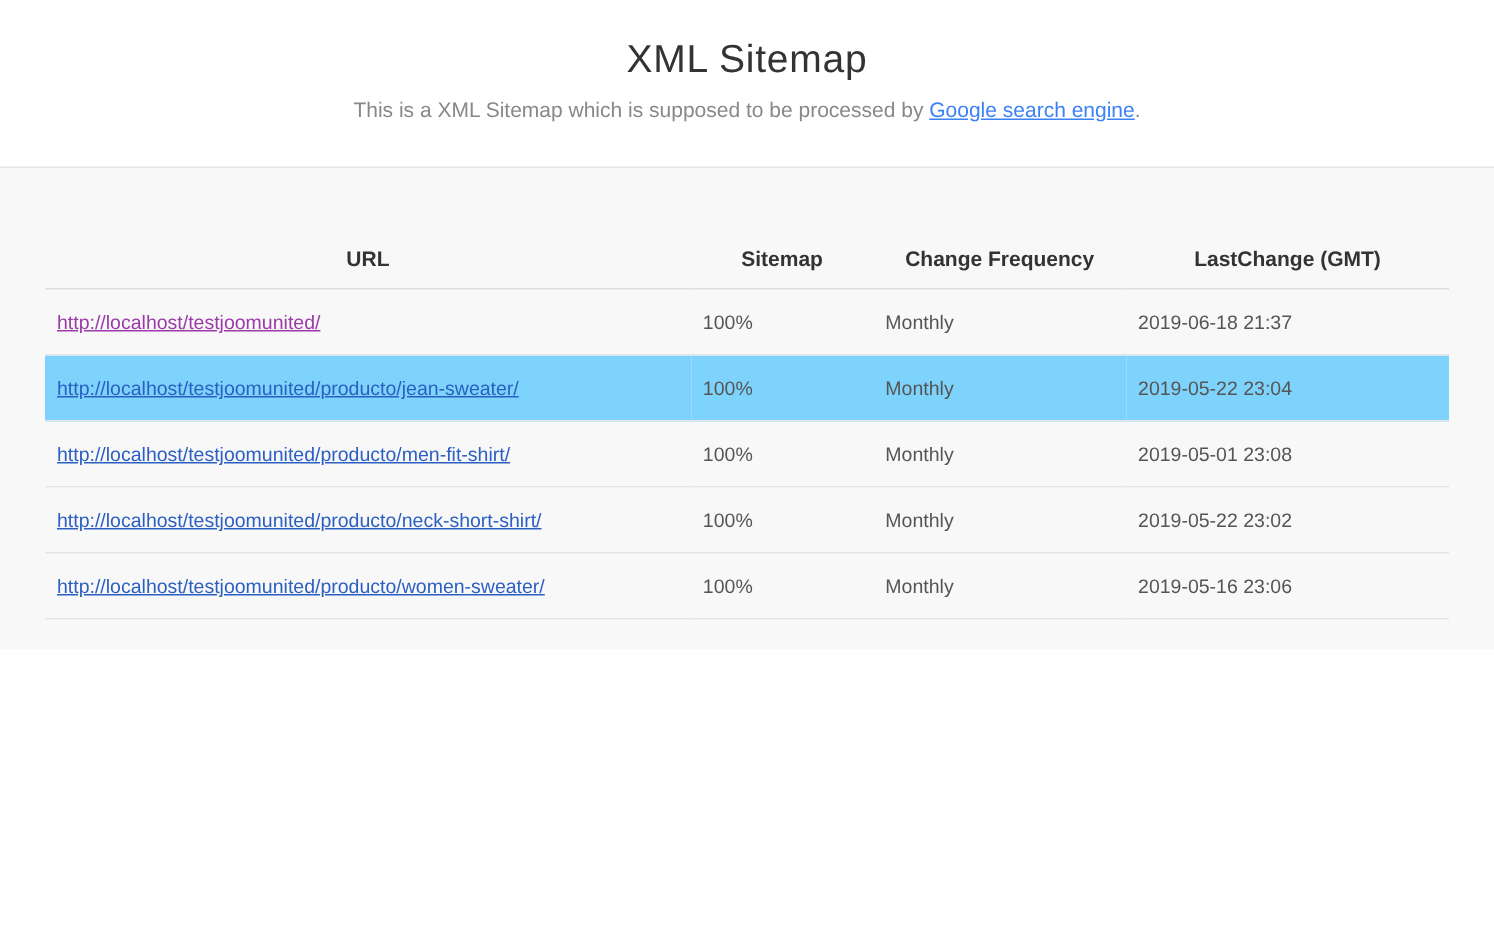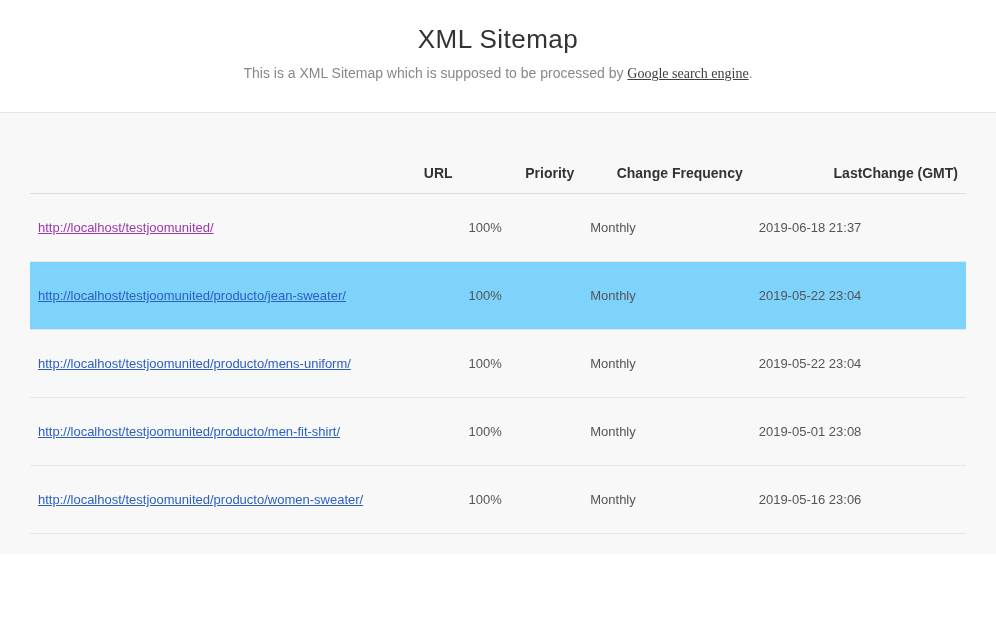--- a/index.html
+++ b/index.html
@@ -19,45 +19,44 @@
       color: #333;
       margin: 0 0 10px;
       letter-spacing: 0.5px;
     }
     .header p {
       font-size: 14px;
       color: #888;
       margin: 0;
     }
     .header a {
-      color: #404040;
+      color: #3b82f6;
       text-decoration: underline;
-      font-family: Liberation Serif, serif;
     }
     .table-wrap {
       background: #f8f8f8;
       border-top: 1px solid #e5e5e5;
       padding: 40px 30px 20px;
     }
     table {
       width: 100%;
       border-collapse: collapse;
     }
     th {
-      text-align: right;
+      text-align: center;
       font-size: 14px;
       font-weight: 700;
       color: #333;
       padding: 12px 8px;
       border-bottom: 1px solid #ddd;
     }
     td {
       font-size: 13px;
       color: #555;
-      padding: 26px 8px;
+      padding: 14px 8px;
       border-bottom: 1px solid #e5e5e5;
     }
     td a {
       color: #2b5fc1;
       text-decoration: underline;
     }
     td a.visited {
       color: #9b3aa8;
     }
     tbody tr.hovered {
@@ -76,49 +75,49 @@
   <p>
     <span>This is a XML Sitemap which is supposed to be processed by </span><a href="#">Google search engine</a><span>.</span>
   </p>
 </div>
 
 <div class="table-wrap">
   <table>
     <thead>
       <tr>
         <th class="col-url">URL</th>
-        <th class="col-priority">Priority</th>
+        <th class="col-priority">Sitemap</th>
         <th class="col-freq">Change Frequency</th>
         <th class="col-date">LastChange (GMT)</th>
       </tr>
     </thead>
     <tbody id="sitemap-body">
     <tr>
           <td><a href="#" class="visited">http://localhost/testjoomunited/</a></td>
           <td>100%</td>
           <td>Monthly</td>
           <td>2019-06-18 21:37</td>
         </tr>
         <tr class="hovered">
           <td><a href="#">http://localhost/testjoomunited/producto/jean-sweater/</a></td>
           <td>100%</td>
           <td>Monthly</td>
           <td>2019-05-22 23:04</td>
         </tr>
         <tr>
-          <td><a href="#">http://localhost/testjoomunited/producto/mens-uniform/</a></td>
-          <td>100%</td>
-          <td>Monthly</td>
-          <td>2019-05-22 23:04</td>
-        </tr>
-        <tr>
           <td><a href="#">http://localhost/testjoomunited/producto/men-fit-shirt/</a></td>
           <td>100%</td>
           <td>Monthly</td>
           <td>2019-05-01 23:08</td>
+        </tr>
+        <tr>
+          <td><a href="#">http://localhost/testjoomunited/producto/neck-short-shirt/</a></td>
+          <td>100%</td>
+          <td>Monthly</td>
+          <td>2019-05-22 23:02</td>
         </tr>
         <tr>
           <td><a href="#">http://localhost/testjoomunited/producto/women-sweater/</a></td>
           <td>100%</td>
           <td>Monthly</td>
           <td>2019-05-16 23:06</td>
         </tr>
       </tbody>
   </table>
 </div>

